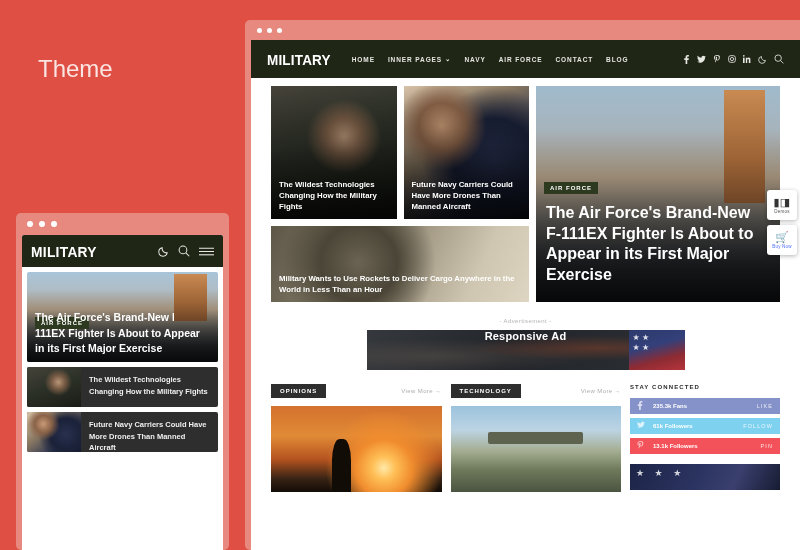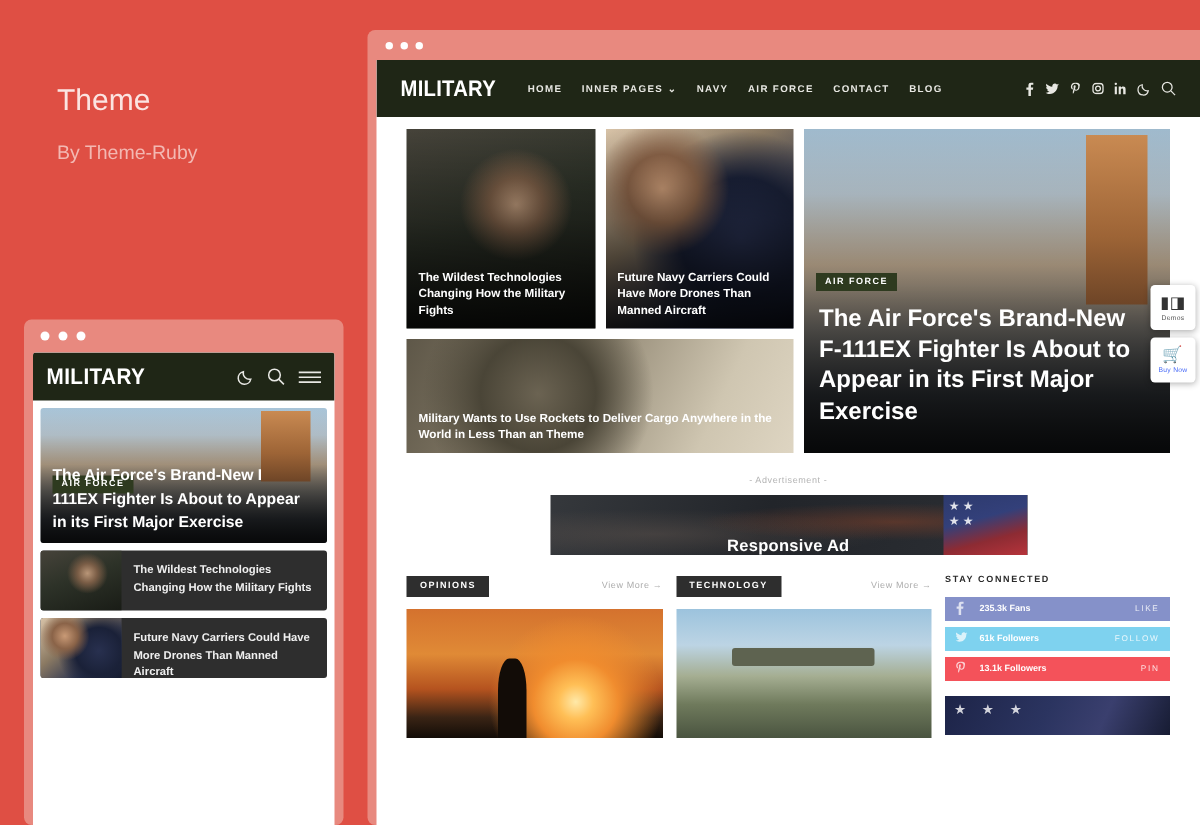--- a/index.html
+++ b/index.html
@@ -11,21 +11,21 @@
   }
   .stage { position: relative; width: 800px; height: 550px; background: #df4f44; }
 
   
   .promo { position: absolute; left: 38px; top: 48px; width: 200px; }
   .promo-title {
     font-size: 38px; font-weight: 700; color: #ffffff;
     letter-spacing: -0.5px; line-height: 1.05;
   }
   .promo-sub {
-    font-size: 20px; font-weight: 300; color: #fbe4e1;
+    font-size: 24px; font-weight: 300; color: #fbe4e1;
     margin-top: 8px; line-height: 1.1;
   }
   .promo-by {
     font-size: 13px; font-weight: 400; color: #f3b8b2;
     margin-top: 16px;
   }
 
   
   .frame { position: absolute; background: #e8897f; border-radius: 5px; overflow: hidden; }
   .frame-bar { height: 18px; display: flex; align-items: center; padding-left: 9px; gap: 5px; }
@@ -110,21 +110,21 @@
   .hero-right-title {
     position: absolute; left: 10px; right: 12px; bottom: 16px;
     color: #fff; font-size: 16px; font-weight: 700; line-height: 1.3;
   }
 
   
   .ad-block { margin-top: 16px; text-align: center; }
   .ad-label { font-size: 6px; color: #b4b4b4; letter-spacing: .4px; }
   .ad-banner {
     margin: 6px auto 0; width: 318px; height: 40px;
-    display: flex; align-items: flex-end; justify-content: center;
+    display: flex; align-items: flex-start; justify-content: center;
     position: relative; overflow: hidden;
     background:
       radial-gradient(ellipse at 72% 45%, rgba(150,70,40,.45), transparent 40%),
       radial-gradient(ellipse at 22% 65%, rgba(110,95,85,.38), transparent 45%),
       linear-gradient(110deg, #35383c 0%, #22252a 45%, #2c2f34 100%);
   }
   .ad-flag {
     position: absolute; right: 0; top: 0; width: 56px; height: 100%;
     background:
       linear-gradient(165deg, #2d3a6d 0%, #33407a 40%, #8d2b33 70%, #b6343b 100%);
@@ -230,21 +230,20 @@
       linear-gradient(150deg, #3e4135 0%, #55503f 50%, #221f18 100%);
   }
 </style>
 </head>
 <body>
 
 <div class="stage">
 
   <div class="promo">
     <div class="promo-sub">Theme</div>
-    <div class="promo-by">By Theme-Ruby</div>
   </div>
 
   <div class="frame desktop">
     <div class="frame-bar">
       <div class="dot"></div>
       <div class="dot"></div>
       <div class="dot"></div>
     </div>
     <div class="frame-body">
 
@@ -321,21 +320,21 @@
               <div class="ov"></div>
               <div class="card-title">The Wildest Technologies Changing How the Military Fights</div>
             </div>
             <div class="card ph-flag">
               <div class="ov"></div>
               <div class="card-title">Future Navy Carriers Could Have More Drones Than Manned Aircraft</div>
             </div>
           </div>
           <div class="hero-bottom ph-desert">
             <div class="ov"></div>
-            <div class="card-title">Military Wants to Use Rockets to Deliver Cargo Anywhere in the World in Less Than an Theme</div>
+            <div class="card-title">Military Wants to Use Rockets to Deliver Cargo Anywhere in the World in Less Than an Hour</div>
           </div>
         </div>
         <div class="hero-right ph-harbor">
           <div class="ov"></div>
           <div class="badge">AIR FORCE</div>
           <div class="hero-right-title">The Air Force's Brand-New F-111EX Fighter Is About to Appear in its First Major Exercise</div>
         </div>
       </div>
 
       <div class="ad-block">

